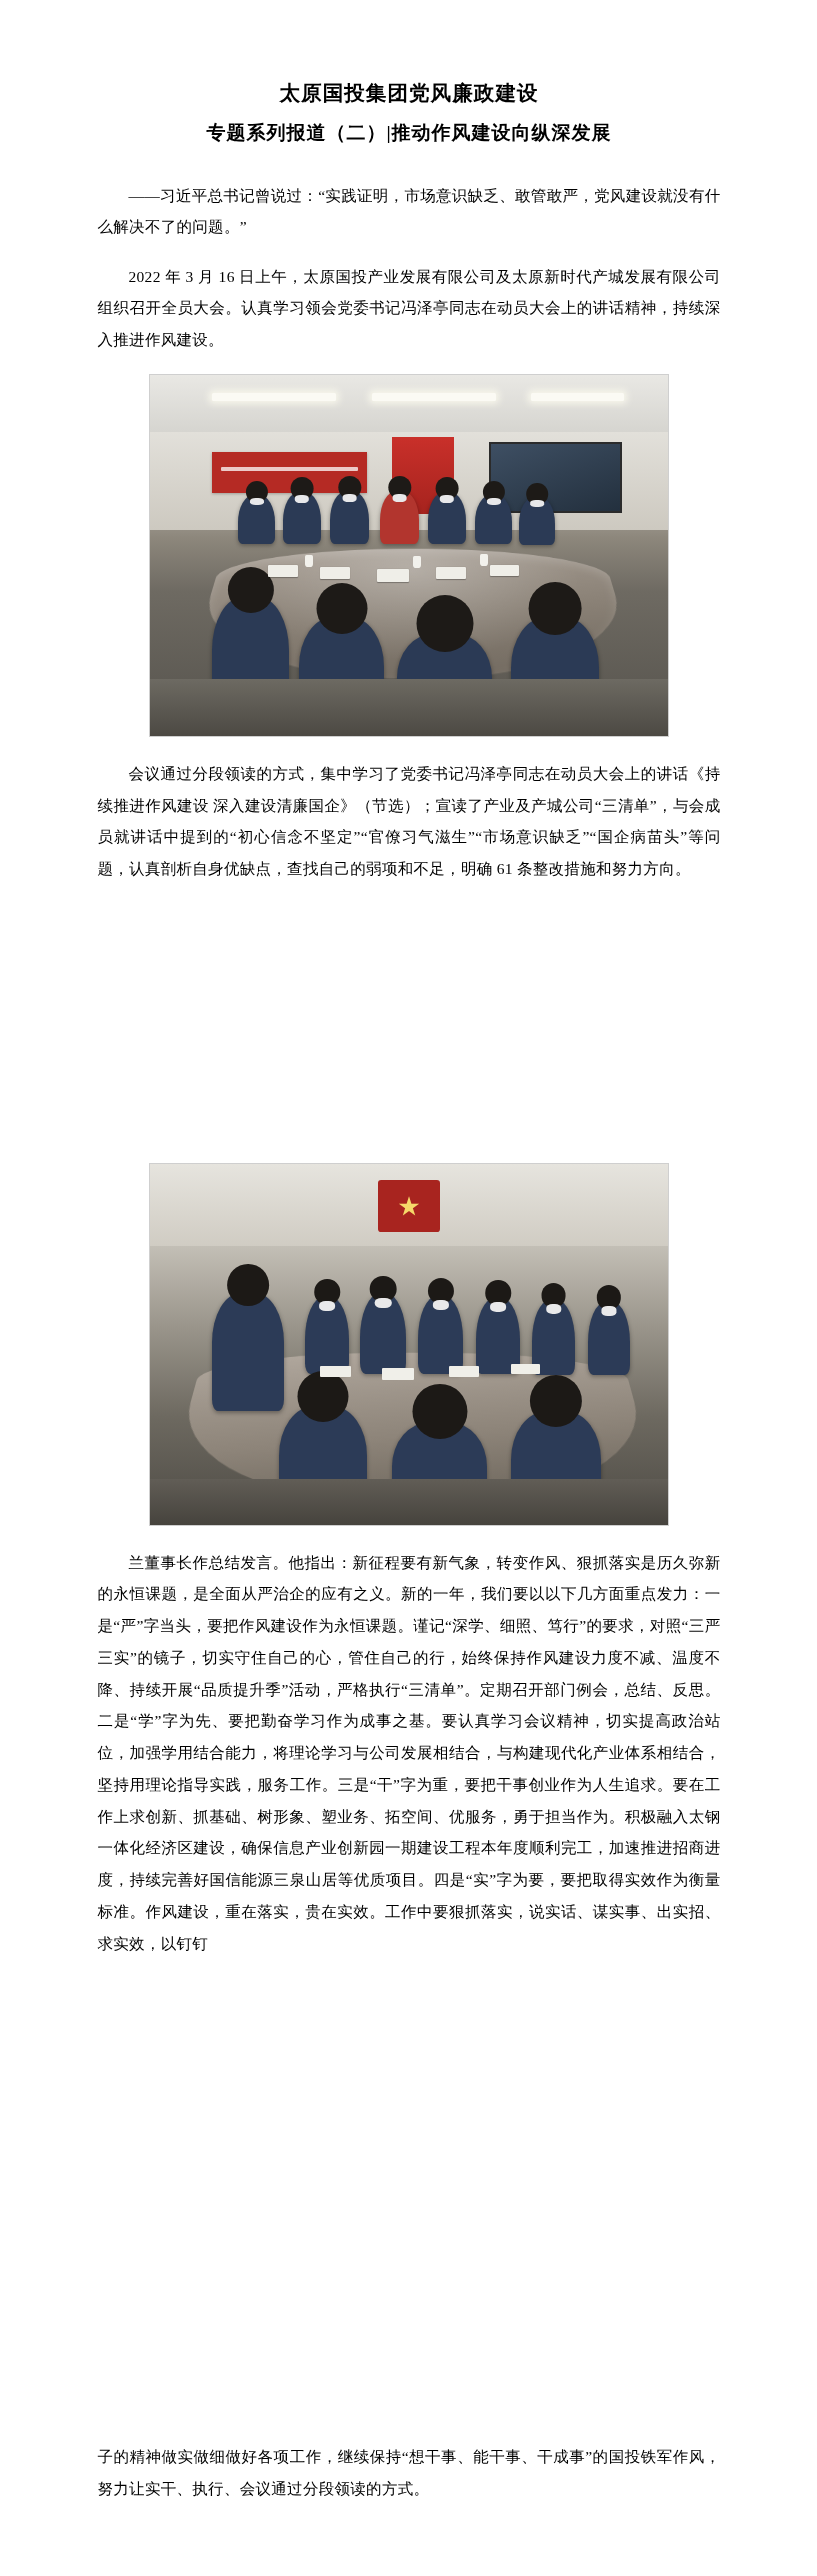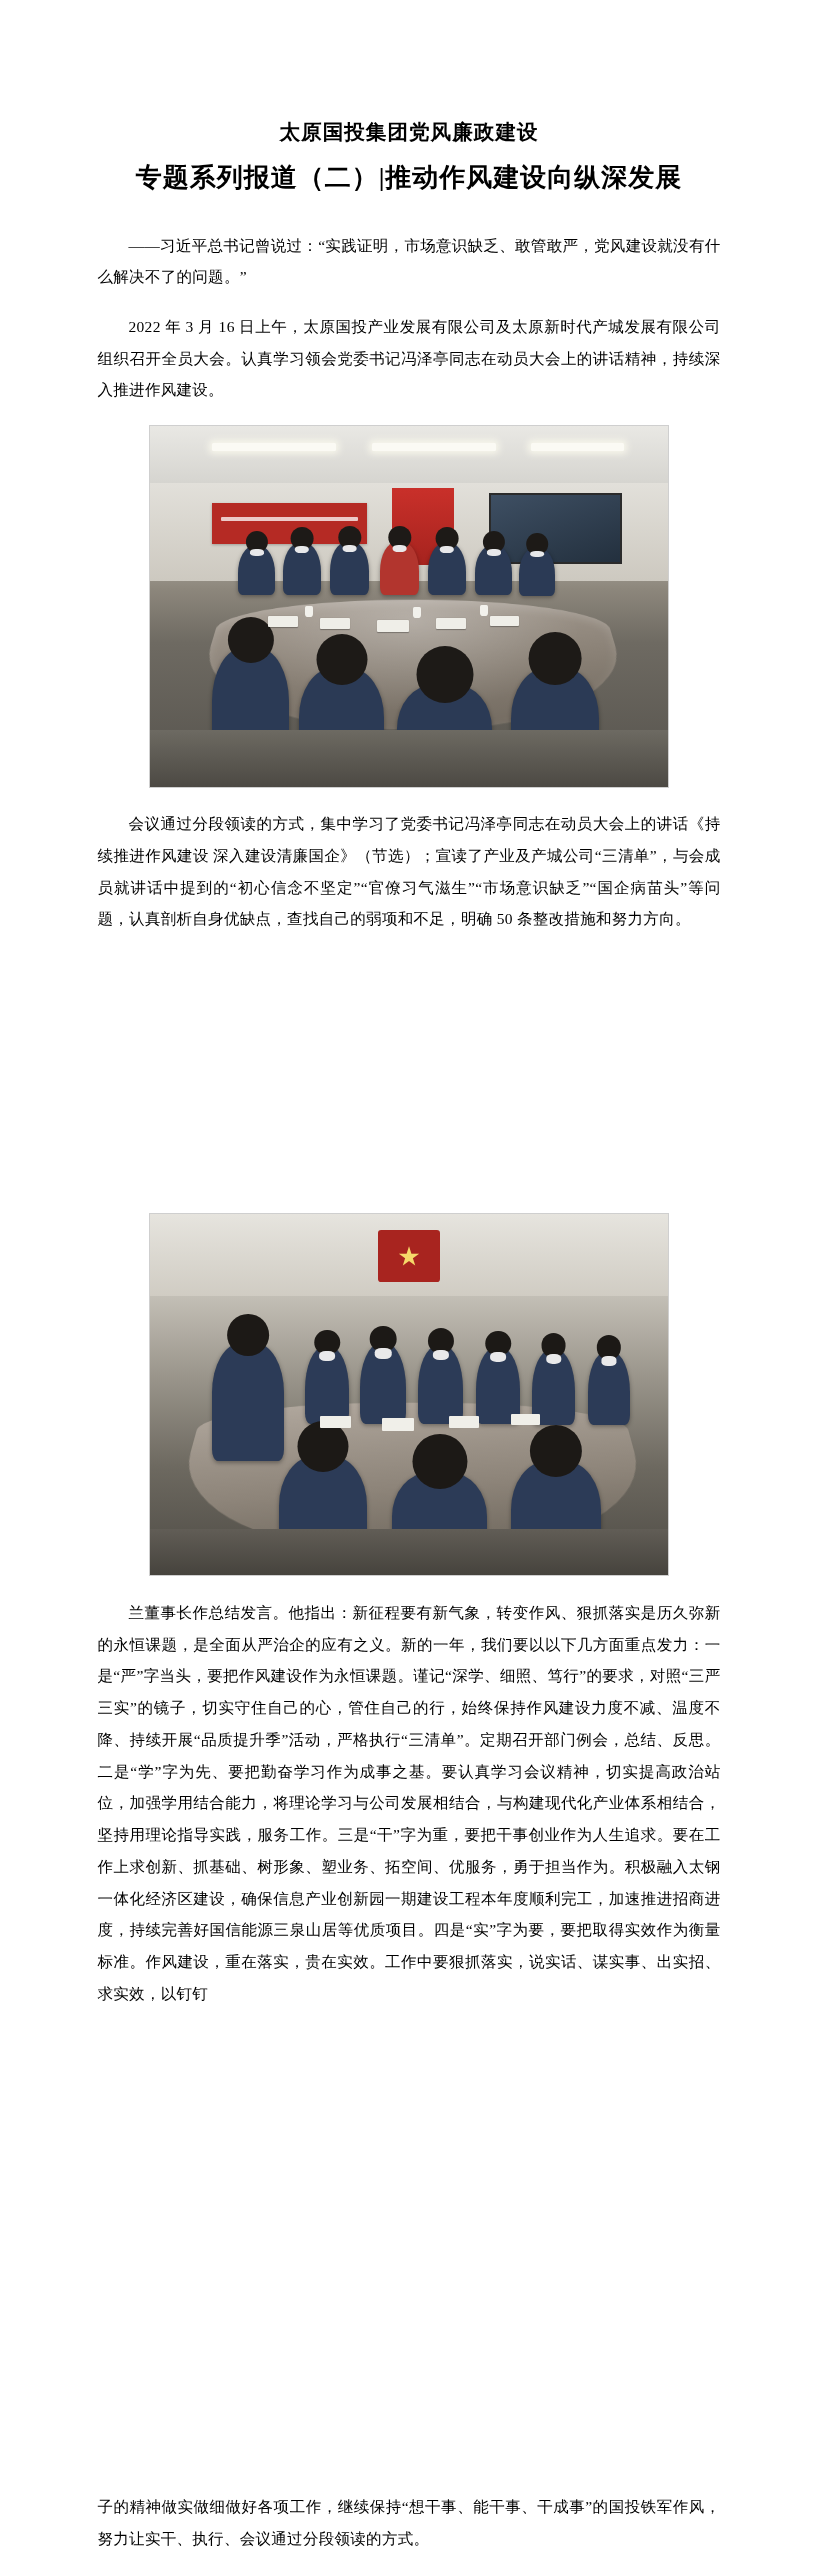--- a/index.html
+++ b/index.html
@@ -17,36 +17,36 @@
     width: 818px;
     min-height: 3470px;
     position: relative;
     background: #ffffff;
     box-sizing: border-box;
     padding: 0;
   }
   .content {
     width: 623px;
     margin: 0 auto;
-    padding-top: 116px;
+    padding-top: 77px;
     box-sizing: border-box;
   }
   .title-block {
     text-align: center;
     margin-bottom: 31px;
   }
   .title-line1 {
     font-size: 20.6px;
     font-weight: bold;
     letter-spacing: 1px;
     line-height: 1.6;
     font-family: "Liberation Serif", "DejaVu Serif", serif;
   }
   .title-line2 {
-    font-size: 26px;
+    font-size: 19px;
     font-weight: bold;
     letter-spacing: 1px;
     line-height: 1.6;
     margin-top: 8.2px;
     font-family: "Liberation Serif", "DejaVu Serif", serif;
   }
   .para {
     font-size: 15.5px;
     line-height: 2.05;
     text-align: justify;
@@ -272,21 +272,21 @@
       <div class="doc" style="left:227px; top:194px; width:32px; height:12.4px;"></div>
       <div class="doc" style="left:286px; top:192px; width:30px; height:11.3px;"></div>
       <div class="doc" style="left:340px; top:190px; width:29px; height:10.3px;"></div>
       <div class="cup" style="left:155px; top:180px;"></div>
       <div class="cup" style="left:263px; top:181px;"></div>
       <div class="cup" style="left:330px; top:179px;"></div>
 
       <div class="floor"></div>
     </div>
 
-    <p class="para indent">会议通过分段领读的方式，集中学习了党委书记冯泽亭同志在动员大会上的讲话《持续推进作风建设 深入建设清廉国企》（节选）；宣读了产业及产城公司“三清单”，与会成员就讲话中提到的“初心信念不坚定”“官僚习气滋生”“市场意识缺乏”“国企病苗头”等问题，认真剖析自身优缺点，查找自己的弱项和不足，明确 50 条整改措施和努力方向。</p>
+    <p class="para indent">会议通过分段领读的方式，集中学习了党委书记冯泽亭同志在动员大会上的讲话《持续推进作风建设 深入建设清廉国企》（节选）；宣读了产业及产城公司“三清单”，与会成员就讲话中提到的“初心信念不坚定”“官僚习气滋生”“市场意识缺乏”“国企病苗头”等问题，认真剖析自身优缺点，查找自己的弱项和不足，明确 61 条整改措施和努力方向。</p>
 
     <div class="gap-block"></div>
 
     <div class="photo photo-2 p2" role="img">
       <div class="wallTop"></div>
       <div class="emblem"></div>
 
       <div class="table"></div>
 
       <div class="person" style="left:62px; top:129px; width:72px; height:118px; font-size:72px; border-radius:40% 40% 8% 8% / 42% 42% 10% 10%;">

